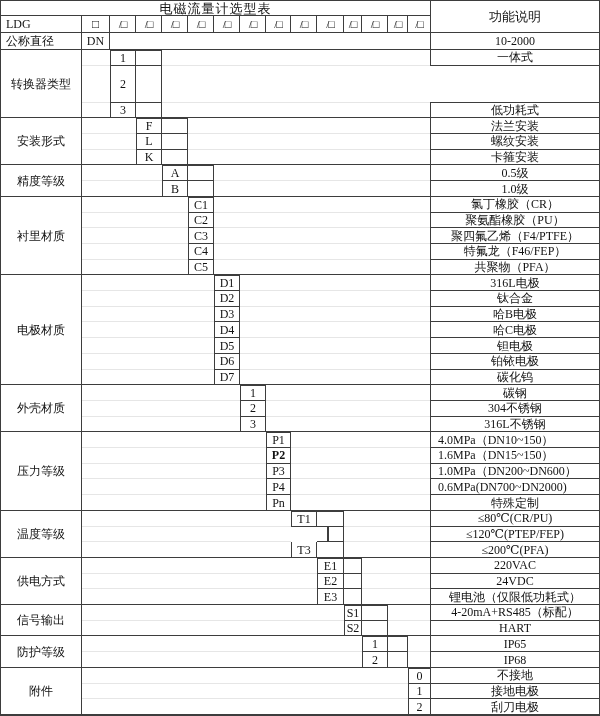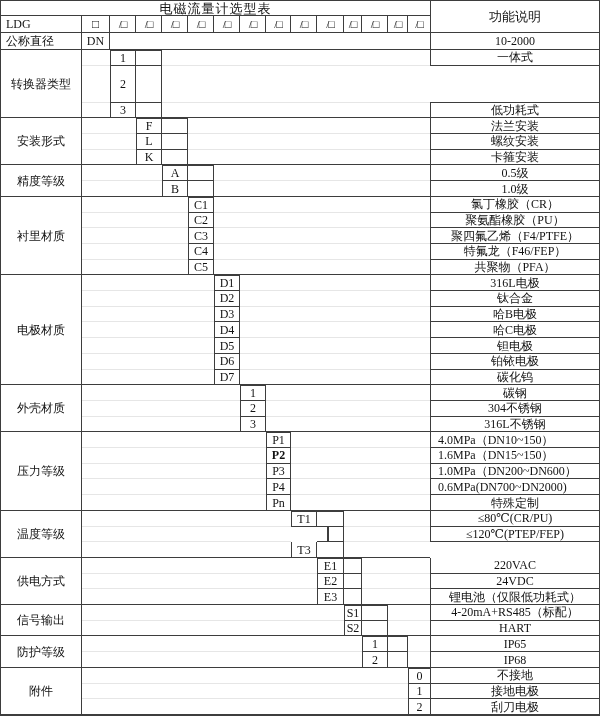--- a/index.html
+++ b/index.html
@@ -194,20 +194,21 @@
     <div class="c func bl bb" style="grid-area: 32 / 16 / span 1 / span 1;">≤80℃(CR/PU)</div>
     <div class="c void gb" style="grid-area: 33 / 2 / span 1 / span 8;"></div>
     <div class="c code bl bb br" style="grid-area: 33 / 10 / span 1 / span 1; margin-left: 36px;">T2</div>
     <div class="c trail br bb" style="grid-area: 33 / 11 / span 1 / span 1;"></div>
     <div class="c void gb" style="grid-area: 33 / 12 / span 1 / span 4;"></div>
     <div class="c func bl bb" style="grid-area: 33 / 16 / span 1 / span 1;">≤120℃(PTEP/FEP)</div>
     <div class="c void bb" style="grid-area: 34 / 2 / span 1 / span 8;"></div>
     <div class="c code bl bb br" style="grid-area: 34 / 10 / span 1 / span 1;">T3</div>
     <div class="c trail br bb" style="grid-area: 34 / 11 / span 1 / span 1;"></div>
     <div class="c void bb" style="grid-area: 34 / 12 / span 1 / span 4;"></div>
+    <div class="c func bl bb" style="grid-area: 34 / 16 / span 1 / span 1;">≤200℃(PFA)</div>
     <div class="c lab br bb" style="grid-area: 35 / 1 / span 3 / span 1;">供电方式</div>
     <div class="c void gb" style="grid-area: 35 / 2 / span 1 / span 9;"></div>
     <div class="c code bl bb br bt" style="grid-area: 35 / 11 / span 1 / span 1;">E1</div>
     <div class="c trail br bb bt" style="grid-area: 35 / 12 / span 1 / span 1;"></div>
     <div class="c void gb" style="grid-area: 35 / 13 / span 1 / span 3;"></div>
     <div class="c func bl bb" style="grid-area: 35 / 16 / span 1 / span 1;">220VAC</div>
     <div class="c void gb" style="grid-area: 36 / 2 / span 1 / span 9;"></div>
     <div class="c code bl bb br" style="grid-area: 36 / 11 / span 1 / span 1;">E2</div>
     <div class="c trail br bb" style="grid-area: 36 / 12 / span 1 / span 1;"></div>
     <div class="c void gb" style="grid-area: 36 / 13 / span 1 / span 3;"></div>

